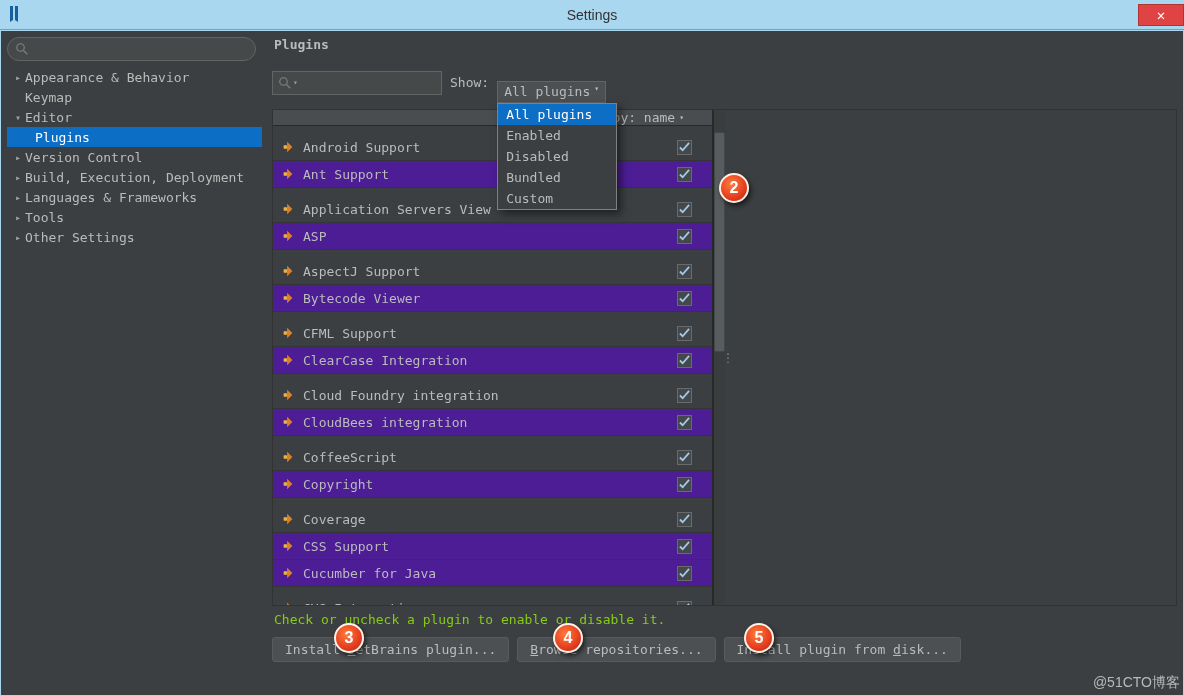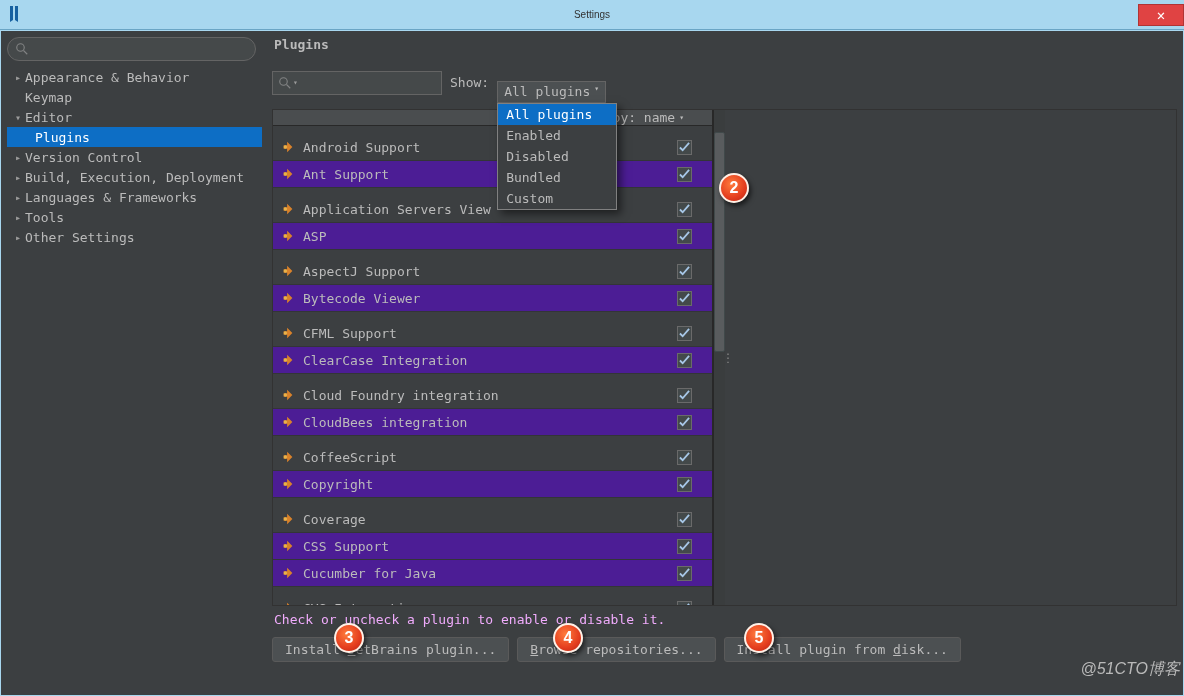--- a/index.html
+++ b/index.html
@@ -27,21 +27,21 @@
     width: 22px; height: 22px; margin-left: 6px;
     color: #1660a0;
     font-weight: bold;
     font-family: sans-serif;
   }
   .titlebar .title {
     position: absolute; left:0; right:0;
     text-align: center;
     color: #333;
     font-family: "Segoe UI",sans-serif;
-    font-size: 10px;
+    font-size: 14px;
   }
   .titlebar .close {
     margin-left: auto;
     width: 46px; height: 22px;
     background: #e04343;
     color: #fff;
     display:flex;align-items:center;justify-content:center;
     border: 1px solid #b03434;
     font-size: 14px;
   }
@@ -191,21 +191,21 @@
   .side-grip {
     width:6px; background:#3c3f41; position:relative;
     display:flex; align-items:center; justify-content:center;
   }
   .side-grip .dots::before{
     content:"⋮"; color:#888; font-size:12px;
   }
 
   .detail { flex:1; background:#3c3f41; }
 
-  .hint { color:#f0abfc; margin:6px 0 10px 2px; }
+  .hint { color:#84cc16; margin:6px 0 10px 2px; }
   .btn-row { display:flex; gap:8px; }
   .btn {
     background:#4c5052;
     border:1px solid #5a5a5a;
     color:#bbbbbb;
     padding: 4px 12px;
     font-family:inherit;
     font-size:13px;
     border-radius:3px;
   }
@@ -226,22 +226,22 @@
     border-radius:50%;
     background: radial-gradient(circle at 40% 35%, #ff7b3c 0%, #e43d1e 60%, #b32414 100%);
     border:2px solid #fff0e6;
     box-shadow: 2px 3px 5px rgba(0,0,0,.6);
     color:#fff; font-weight:bold;
     font-family: "Segoe UI",sans-serif;
     font-size:16px;
     display:flex;align-items:center;justify-content:center;
   }
   .watermark{
-    position:absolute; right:4px; bottom:16px;
-    font-family: sans-serif; font-size:16px; color:#b9b9b9;font-style:italic;
+    position:absolute; right:4px; bottom:4px;
+    font-family: sans-serif; font-size:14px; color:#b9b9b9;
   }
 </style>
 </head>
 <body>
 
 <div class="titlebar">
   <div class="icon-left">
     <svg width="20" height="20" viewBox="0 0 20 20">
         <path d="M4 2h3v14l-3 2z" fill="#1660a0"></path>
         <path d="M9 2h3v16l-3-2z" fill="#1660a0"></path>

